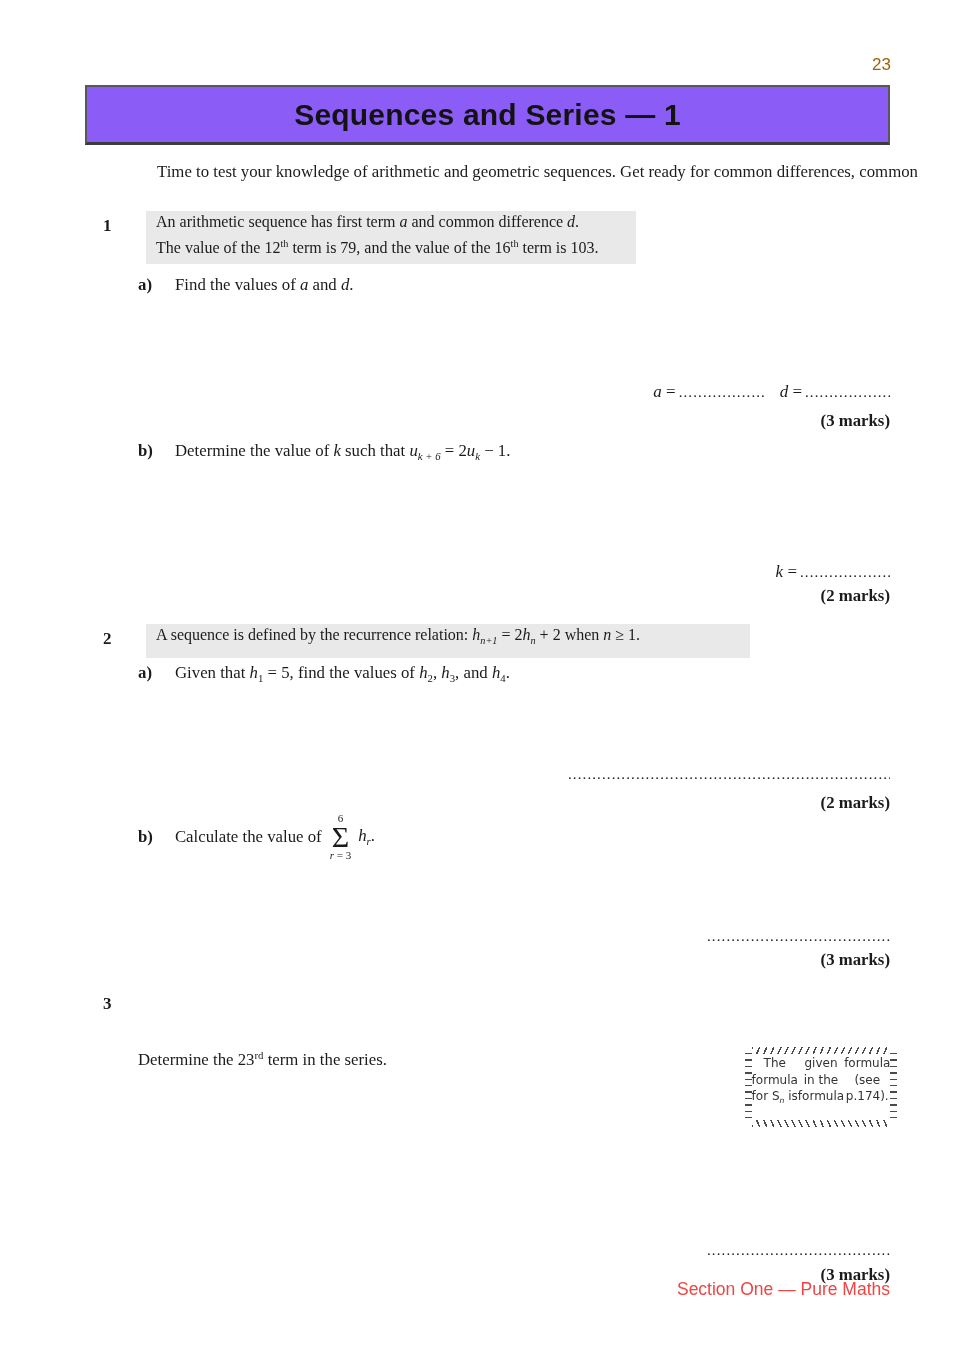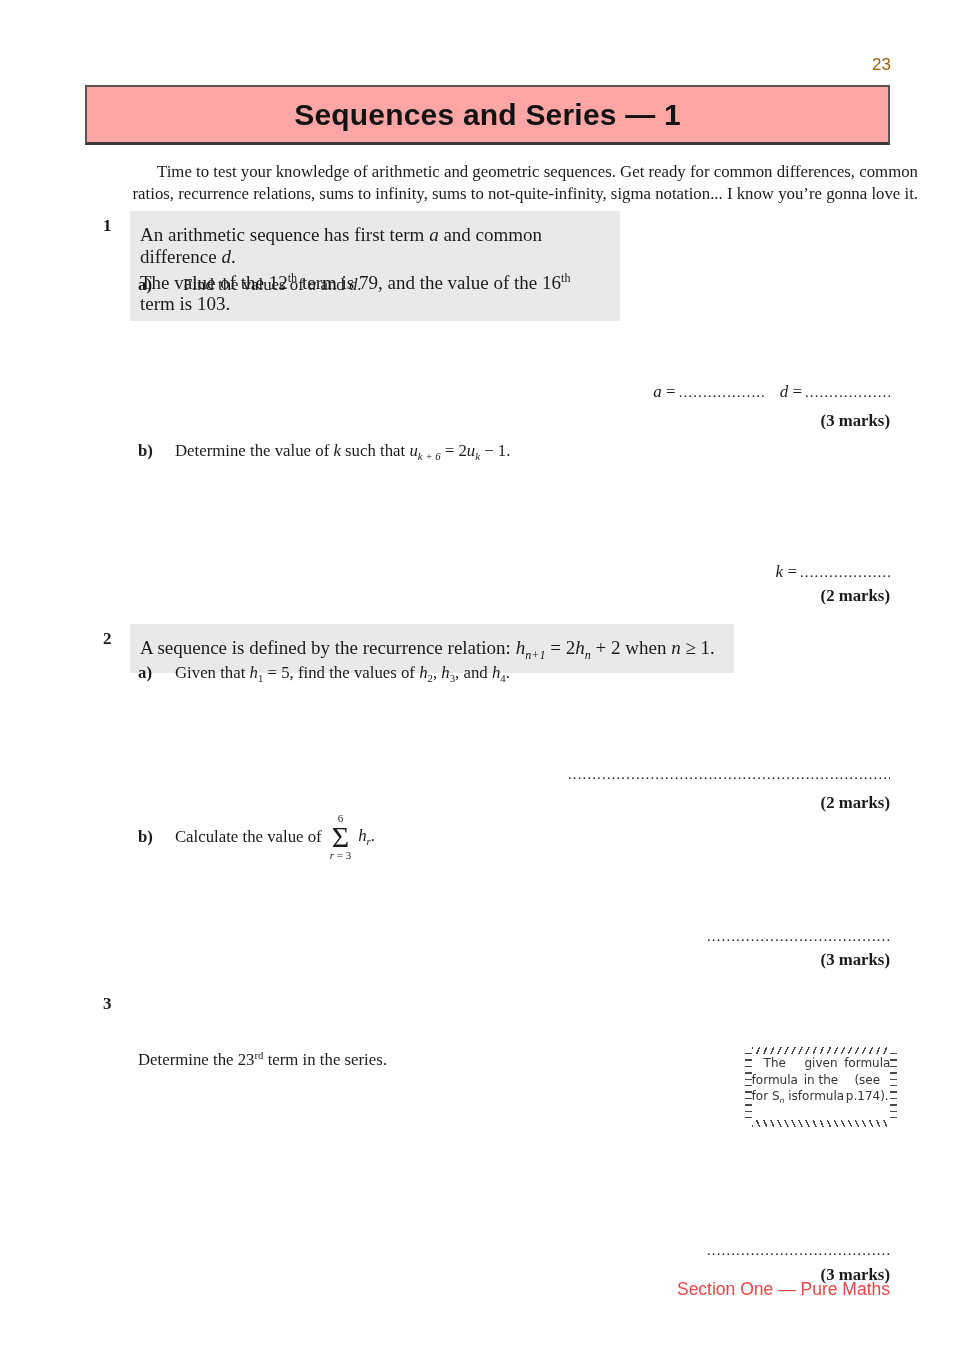--- a/index.html
+++ b/index.html
@@ -2,31 +2,31 @@
 <html><head>
 <meta charset="utf-8">
 <style>
   html,body{margin:0;padding:0;background:#fff;}
   .page{position:relative;width:975px;height:1360px;background:#ffffff;overflow:hidden;
         font-family:"Liberation Serif","DejaVu Serif",serif;color:#1b1b1b;}
 
   .pageno{position:absolute;top:55px;right:84px;font-family:"Liberation Sans",sans-serif;
           font-size:17px;color:#a16207;}
 
-  .title-box{position:absolute;left:85px;top:85px;width:805px;height:60px;background:#fca5a5;
+  .title-box{position:absolute;left:85px;top:85px;width:805px;height:60px;background:#8b5cf6;
              border:2px solid #58585a;border-bottom:3px solid #3c3c3e;box-sizing:border-box;
              display:flex;align-items:center;justify-content:center;}
   .title{font-family:"Liberation Sans",sans-serif;font-weight:bold;font-size:30px;color:#131313;
          letter-spacing:.2px;}
 
   .intro{position:absolute;left:100px;top:161px;width:818px;font-size:16.8px;line-height:22px;text-align:right;}
 
   .qnum{position:absolute;font-weight:bold;font-size:17px;}
-  .hl{position:absolute;background:#e9e9e9;padding:13px 10px 6px;box-sizing:border-box;
-      font-size:19px;line-height:21.8px;}
+  .hl{position:absolute;background:#e9e9e9;padding:0 10px 6px;box-sizing:border-box;
+      font-size:16px;line-height:21.8px;margin-left:16px;}
   .part-label{position:absolute;font-weight:bold;font-size:16.8px;}
   .part-text{position:absolute;font-size:16.8px;}
 
   .rs-i{font-style:italic;}
   .rs-sub{font-size:64%;vertical-align:-0.4em;}
   .rs-sup{font-size:64%;vertical-align:0.55em;}
   .rs-isub{font-style:italic;font-size:64%;vertical-align:-0.4em;}
 
   .ans-group{display:inline-flex;align-items:baseline;font-size:17px;}
   .ans-row{position:absolute;right:85px;display:flex;gap:16px;align-items:baseline;}
@@ -67,31 +67,30 @@
 <div class="page">
 
   <div class="pageno">23</div>
 
   <div class="title-box">
     <div class="title">Sequences and Series — 1</div>
   </div>
 
   <div class="intro">
     <div>Time to test your knowledge of arithmetic and geometric sequences.  Get ready for common differences, common</div>
-    <div>ratios, recurrence relations, sums to infinity, sums to not-quite-infinity, sigma notation...  I know you’re gonna love it.</div>
   </div>
 
   <div class="qnum" style="left:103px;top:216px;">1</div>
   <div class="hl" style="left:130px;top:211px;width:490px;">
     <div>An arithmetic sequence has first term <span class="rs-i">a</span> and common difference <span class="rs-i">d</span>.</div>
     <div>The value of the 12<span class="rs-sup">th</span> term is 79, and the value of the 16<span class="rs-sup">th</span> term is 103.</div>
   </div>
 
   <div class="part-label" style="left:138px;top:275px;">a)</div>
-  <div class="part-text" style="left:175px;top:275px;margin-left:8px;">Find the values of <span class="rs-i">a</span> and <span class="rs-i">d</span>.</div>
+  <div class="part-text" style="left:175px;top:275px;">Find the values of <span class="rs-i">a</span> and <span class="rs-i">d</span>.</div>
 
   <div class="ans-row" style="top:382px;">
     <span class="ans-group">
       <span><span class="rs-i">a</span> =</span>
       <span class="dots w85">....................................................................................................</span>
     </span>
     <span class="ans-group">
       <span><span class="rs-i">d</span> =</span>
       <span class="dots w85">....................................................................................................</span>
     </span>

